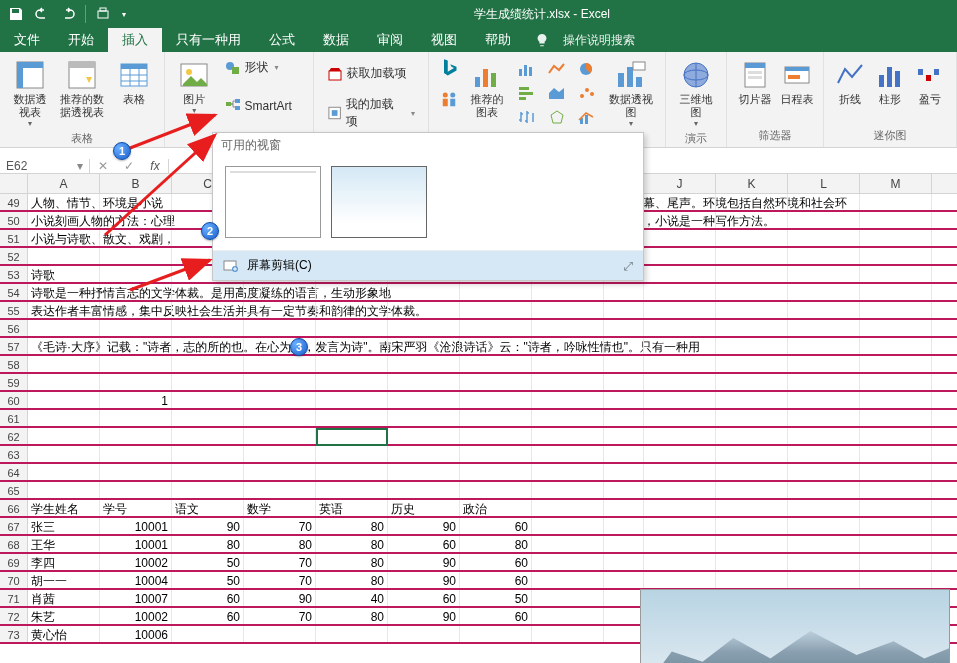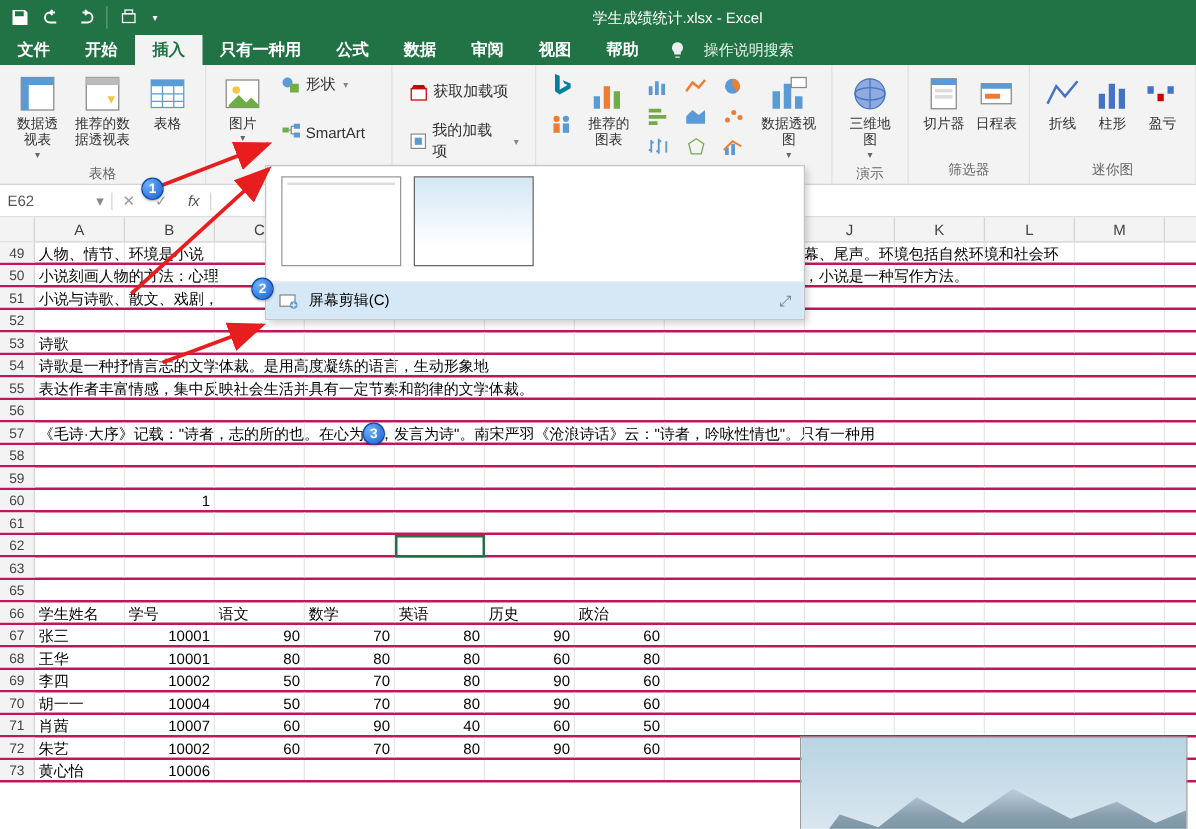--- a/index.html
+++ b/index.html
@@ -7,21 +7,21 @@
 
 
 .titlebar { background: #217346; height: 28px; display: flex; align-items: center; padding: 0 4px; color: #fff; }
 .titlebar .qat { display: flex; align-items: center; gap: 2px; }
 .titlebar .qat .qat-btn { width: 24px; height: 24px; display: flex; align-items: center; justify-content: center; cursor: pointer; }
 .titlebar .sep { width: 1px; height: 18px; background: rgba(255,255,255,0.3); margin: 0 3px; }
 .titlebar .title-text { flex: 1; text-align: center; color: #fff; font-size: 12px; }
 
 
 .ribbon-tabs { background: #217346; height: 24px; display: flex; align-items: stretch; }
-.ribbon-tabs .tab { padding: 0 14px; display: flex; align-items: center; color: #fff; font-size: 13px; cursor: pointer; font-weight: bold; }
+.ribbon-tabs .tab { padding: 0 14px; display: flex; align-items: center; color: #fff; font-size: 13px; cursor: pointer; }
 .ribbon-tabs .tab.active { background: #f3f3f3; color: #217346; }
 .ribbon-tabs .tell-me { display: flex; align-items: center; gap: 14px; color: #fff; padding: 0 10px; opacity: .9; }
 
 
 .ribbon { background: #f3f3f3; height: 96px; border-bottom: 1px solid #d4d4d4; display: flex; }
 .ribbon-group { border-right: 1px solid #e1e1e1; display: flex; flex-direction: column; }
 .ribbon-group .group-body { flex: 1; display: flex; align-items: flex-start; padding: 4px 6px 0; }
 .ribbon-group .group-label { text-align: center; font-size: 11px; color: #666; padding: 2px 0 4px; }
 .big-btn { display: flex; flex-direction: column; align-items: center; justify-content: flex-start; width: 48px; padding: 2px 2px 0; cursor: pointer; border: 1px solid transparent; }
 .big-btn .icon { width: 32px; height: 32px; margin-bottom: 2px; }
@@ -37,21 +37,21 @@
 .popup-screenshot { position: absolute; left: 212px; top: 132px; width: 432px; background: #fff; border: 1px solid #c6c6c6; box-shadow: 2px 3px 6px rgba(0,0,0,0.2); z-index: 50; }
 .popup-screenshot .hdr { padding: 4px 8px; color: #666; font-size: 12px; }
 .popup-screenshot .thumbs { display: flex; gap: 10px; padding: 8px 12px 12px; }
 .popup-screenshot .thumb { width: 96px; height: 72px; border: 1px solid #999; background: #fff; cursor: pointer; position: relative; overflow: hidden; }
 .popup-screenshot .thumb.grad { background: linear-gradient(to bottom, #d4e8f5 0%, #fff 80%); border-color: #666; }
 .popup-screenshot .thumb.white::before { content:""; position:absolute; top:4px; left:4px; right:4px; height:2px; background:#ddd; }
 .popup-screenshot .clip-row { display: flex; align-items: center; gap: 8px; padding: 6px 10px; border-top: 1px solid #eee; background: #d6e8f5; cursor: pointer; }
 .popup-screenshot .clip-row .expand { margin-left: auto; opacity: .5; }
 
 
-.fx-bar { height: 26px; border-bottom: 1px solid #d4d4d4; display: flex; align-items: center; background: #fff; }
+.fx-bar { height: 26px; border-bottom: 1px solid #d4d4d4; display: flex; align-items: flex-end; background: #fff; }
 .namebox { width: 90px; border-right: 1px solid #d4d4d4; display: flex; align-items: center; padding: 0 6px; color: #555; }
 .namebox .dd { margin-left: auto; color: #888; }
 .fx-controls { display: flex; align-items: center; border-right: 1px solid #d4d4d4; }
 .fx-controls .fxc { width: 26px; display: flex; align-items: center; justify-content: center; color: #999; }
 .fx-input { flex: 1; display: flex; align-items: center; padding: 0 6px; color: #333; }
 
 
 .grid-area { position: relative; }
 .col-headers { display: flex; height: 20px; border-bottom: 1px solid #d4d4d4; background: #f3f3f3; }
 .row-head-spacer { width: 28px; border-right: 1px solid #d4d4d4; background: #f3f3f3; }
@@ -385,20 +385,21 @@
             <rect x="20" y="10" width="5" height="6" fill="#4472c4"></rect>
           </svg>
         <div class="lbl">盈亏</div>
       </div>
     </div>
     <div class="group-label">迷你图</div>
   </div>
 </div>
 
 <div class="popup-screenshot">
+  <div class="hdr">可用的视窗</div>
   <div class="thumbs">
     <div class="thumb white"></div>
     <div class="thumb grad"></div>
   </div>
   <div class="clip-row">
     <svg width="16" height="16" viewBox="0 0 16 16">
         <rect x="1" y="3" width="12" height="9" fill="#fff" stroke="#888"></rect>
         <circle cx="12" cy="11" r="3" fill="#5b9bd5"></circle>
         <path d="M12 9v4M10 11h4" stroke="#fff"></path>
       </svg>
@@ -672,20 +673,36 @@
         <div class="cell cF"></div>
         <div class="cell cG"></div>
         <div class="cell cH"></div>
         <div class="cell cI overflow"></div>
         <div class="cell cJ"></div>
         <div class="cell cK"></div>
         <div class="cell cL"></div>
         <div class="cell cM"></div>
       </div>
       <div class="row">
+        <div class="rh">64</div>
+        <div class="cell cA overflow"></div>
+        <div class="cell cB num"></div>
+        <div class="cell cC"></div>
+        <div class="cell cD"></div>
+        <div class="cell cE"></div>
+        <div class="cell cF"></div>
+        <div class="cell cG"></div>
+        <div class="cell cH"></div>
+        <div class="cell cI overflow"></div>
+        <div class="cell cJ"></div>
+        <div class="cell cK"></div>
+        <div class="cell cL"></div>
+        <div class="cell cM"></div>
+      </div>
+      <div class="row">
         <div class="rh">65</div>
         <div class="cell cA overflow"></div>
         <div class="cell cB num"></div>
         <div class="cell cC"></div>
         <div class="cell cD"></div>
         <div class="cell cE"></div>
         <div class="cell cF"></div>
         <div class="cell cG"></div>
         <div class="cell cH"></div>
         <div class="cell cI overflow"></div>

